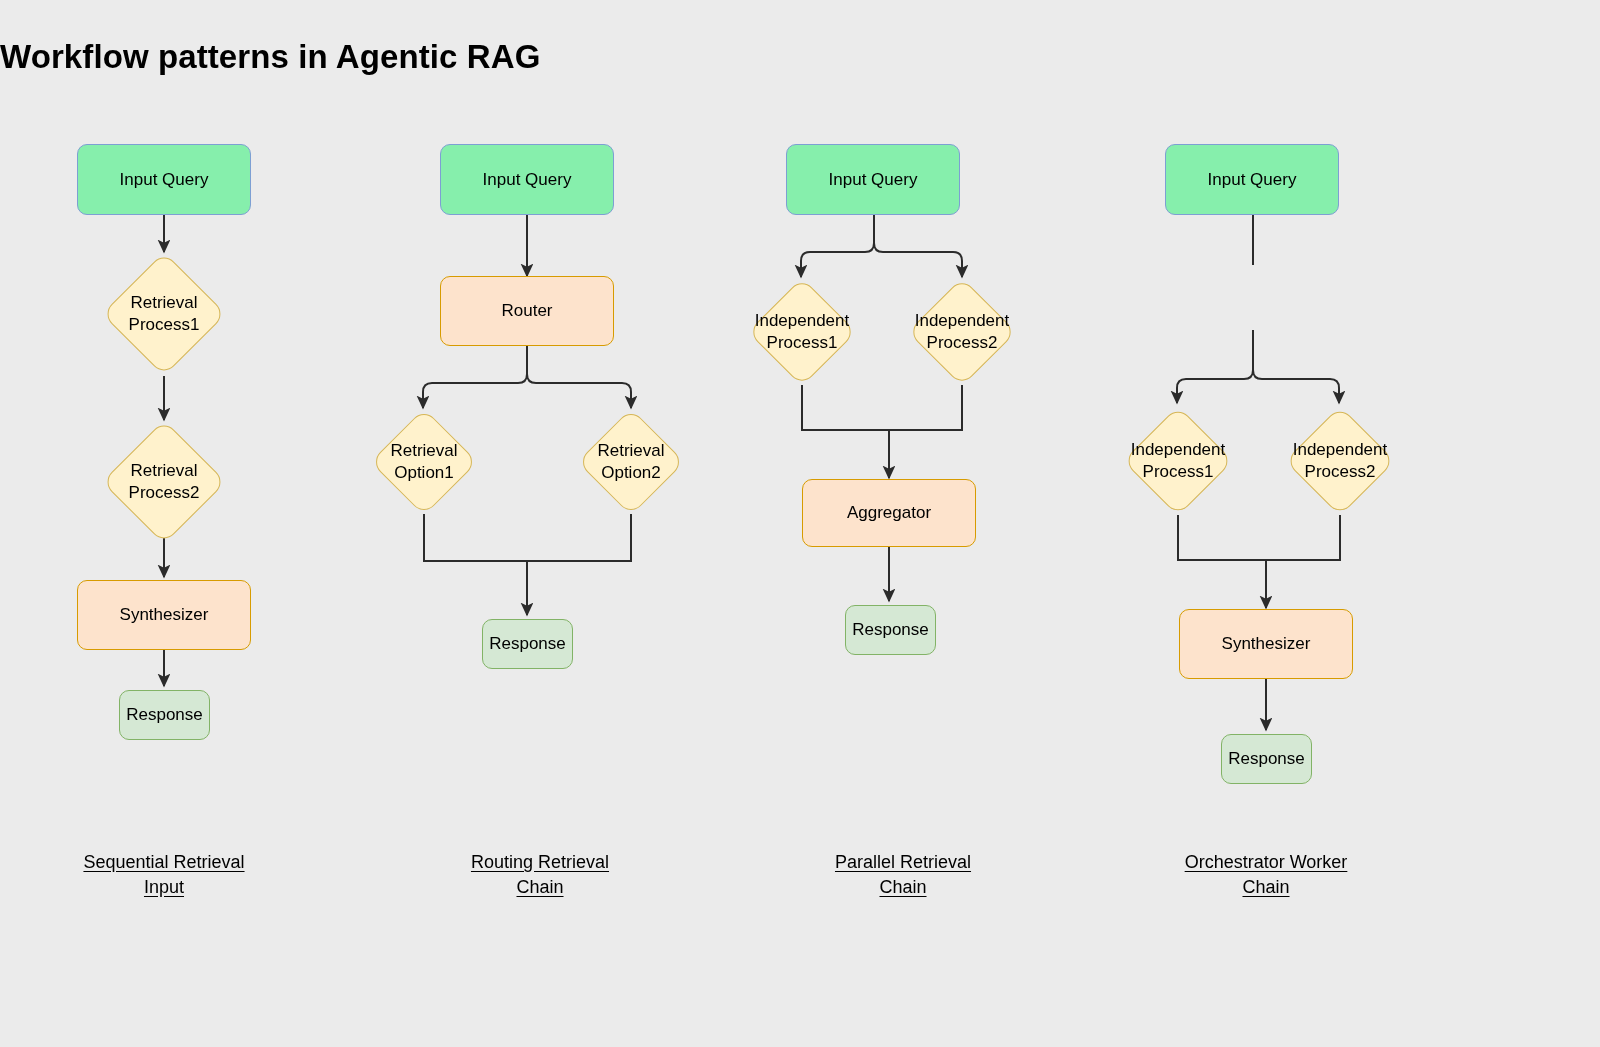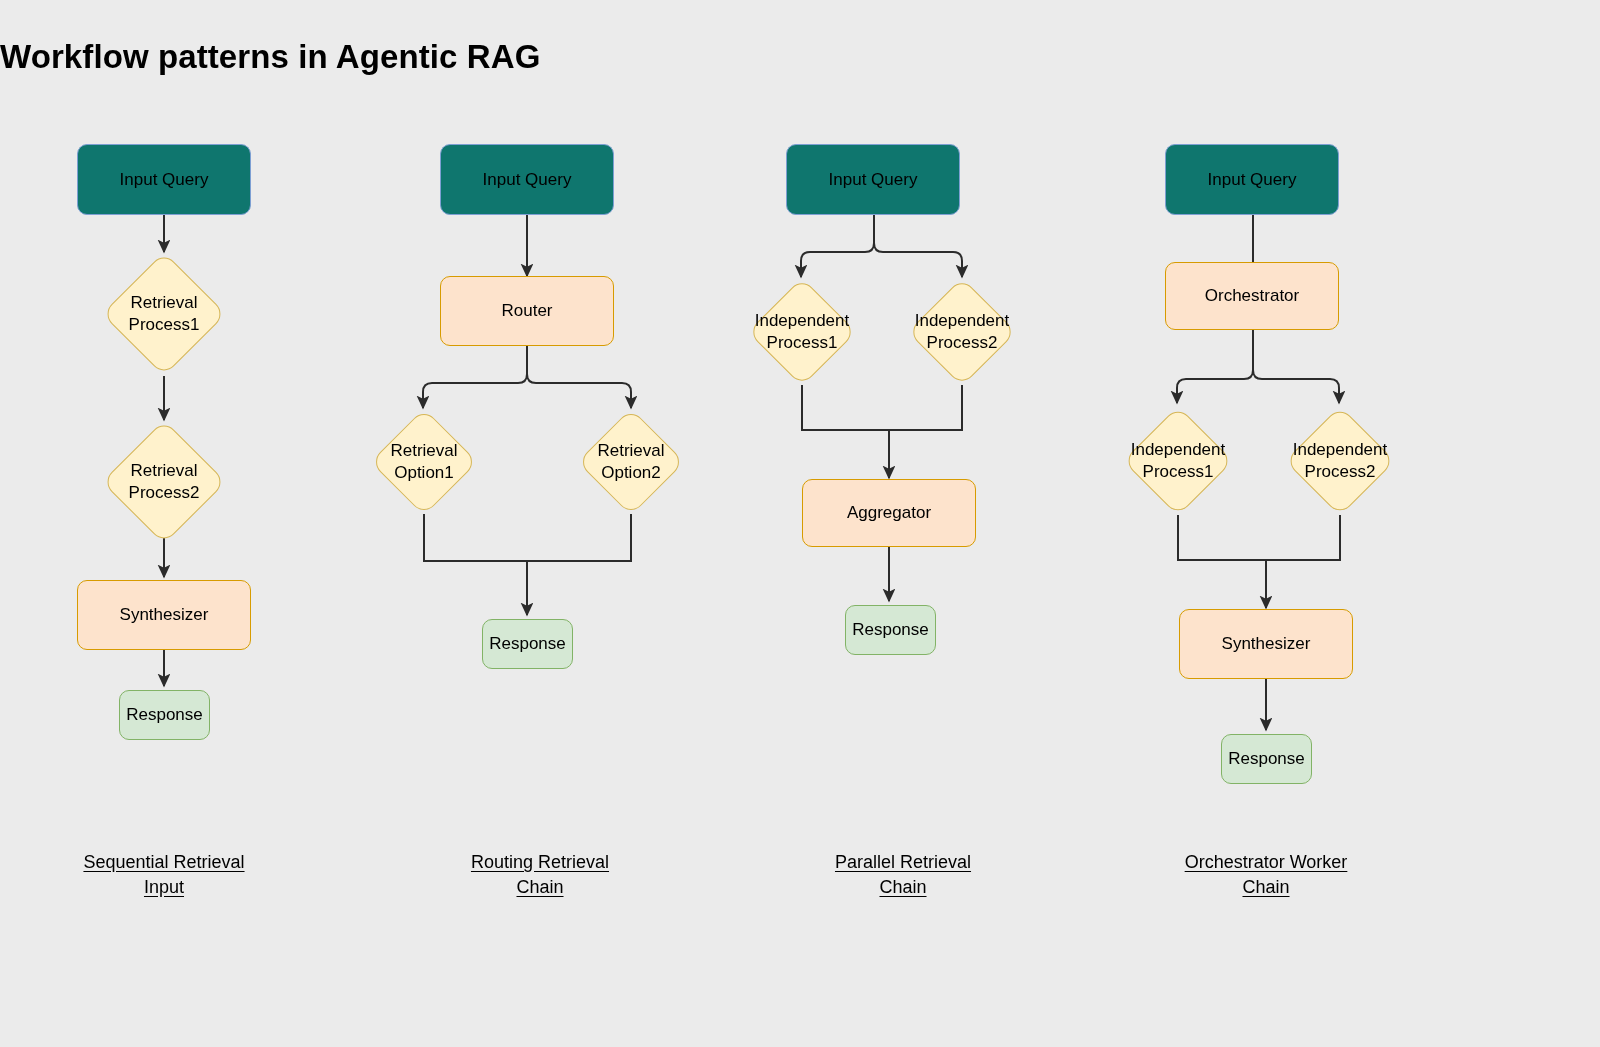--- a/index.html
+++ b/index.html
@@ -41,21 +41,21 @@
     font-size: 17px;
     line-height: 1.28;
     white-space: pre-line;
   }
   .node.rect {
     border-radius: 10px;
     border-width: 1.6px;
     border-style: solid;
   }
   .node.blue {
-    background: #0f766e;
+    background: #86efac;
     border-color: #7d9fd3;
   }
   .node.orange {
     background: #fde3cc;
     border-color: #d79b00;
   }
   .node.green {
     background: #d5e8d4;
     border-color: #82b366;
   }
@@ -221,23 +221,20 @@
     <span>Response</span>
   </div>
 
   <div class="caption" style="left:783px; top:850px; width:240px;">Parallel Retrieval
 Chain</div>
 
   <div class="node rect blue" style="left:1165px; top:144px; width:174px; height:71px;">
     <span>Input Query</span>
   </div>
 
-  <div class="node rect orange" style="left:1165px; top:262px; width:174px; height:68px;">
-    <span>Orchestrator</span>
-  </div>
 
   <div class="node diamond" style="left:1112px; top:406px; width:132px; height:110px;">
     <div class="diamond-shape" style="width:78px; height:78px;"></div>
     <span class="diamond-label">Independent
 Process1</span>
   </div>
 
   <div class="node diamond" style="left:1274px; top:406px; width:132px; height:110px;">
     <div class="diamond-shape" style="width:78px; height:78px;"></div>
     <span class="diamond-label">Independent

